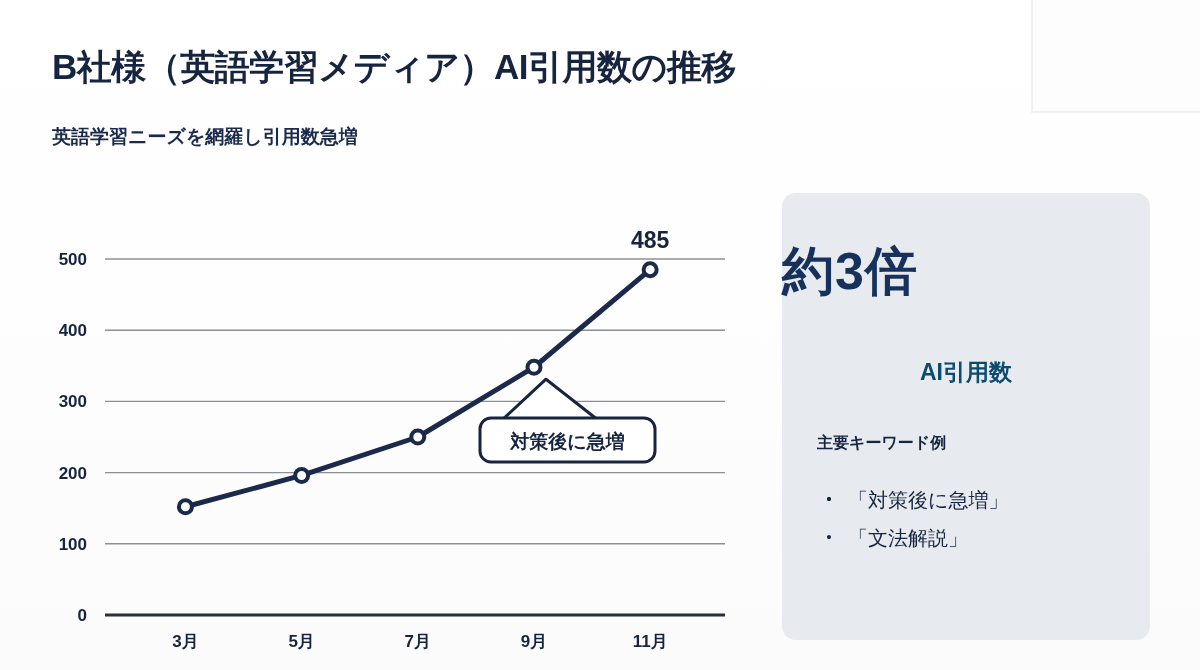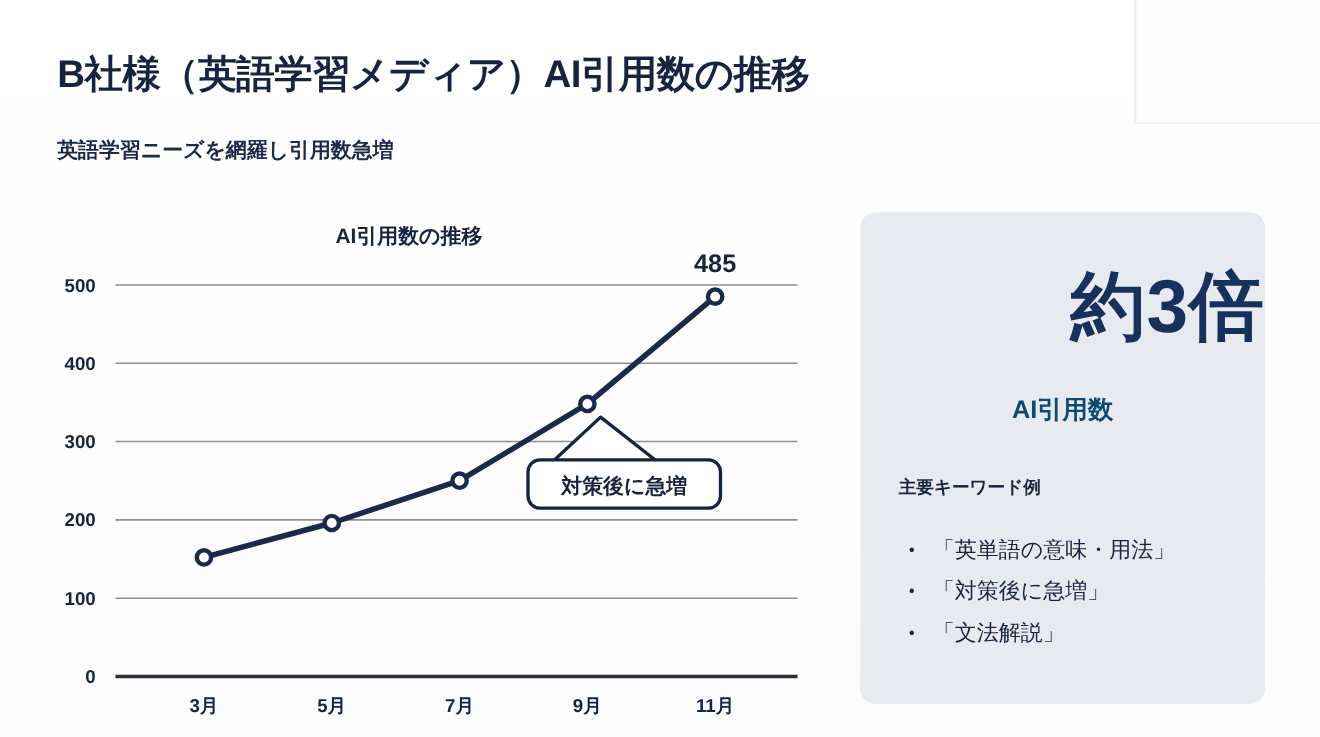--- a/index.html
+++ b/index.html
@@ -110,22 +110,22 @@
     height: 447px;
     background: #e7eaef;
     border-radius: 14px;
     box-sizing: border-box;
   }
   .kpi-value {
     position: absolute;
     left: 0;
     right: 0;
     top: 52px;
-    text-align: right;
-    font-size: 68px;
+    text-align: left;
+    font-size: 52px;
     font-weight: 700;
     line-height: 1;
     color: #16315c;
     letter-spacing: 1px;
   }
   .kpi-label {
     position: absolute;
     left: 0;
     right: 0;
     top: 164px;
@@ -170,21 +170,20 @@
 
 <div class="slide">
 
   <div class="corner-frame"></div>
 
   <div class="title">B社様（英語学習メディア）AI引用数の推移</div>
 
   <div class="subtitle">英語学習ニーズを網羅し引用数急増</div>
 
   <div class="chart-area">
-    <div class="chart-title">AI引用数の推移</div>
 
     <svg class="chart-svg" width="770" height="470" viewBox="0 0 770 470">
       <g id="gridlines">
           <line x1="105" x2="725" y1="363.8" y2="363.8" stroke="#8c8f95" stroke-width="1.4"></line>
           <line x1="105" x2="725" y1="292.6" y2="292.6" stroke="#8c8f95" stroke-width="1.4"></line>
           <line x1="105" x2="725" y1="221.4" y2="221.4" stroke="#8c8f95" stroke-width="1.4"></line>
           <line x1="105" x2="725" y1="150.2" y2="150.2" stroke="#8c8f95" stroke-width="1.4"></line>
           <line x1="105" x2="725" y1="79" y2="79" stroke="#8c8f95" stroke-width="1.4"></line>
         </g>
       <g id="ylabels">
@@ -221,19 +220,19 @@
         <text id="callout-label" class="callout-text" x="567.5" y="268">対策後に急増</text>
       </g>
     </svg>
   </div>
 
   <div class="side-panel">
     <div class="kpi-value">約3倍</div>
     <div class="kpi-label">AI引用数</div>
     <div class="kw-title">主要キーワード例</div>
     <ul class="kw-list" id="kw-list">
-        <li><span class="bullet">•</span><span>「英単語の意味・用法」</span></li>
+        <li><span class="bullet">•</span></li>
         <li><span class="bullet">•</span><span>「対策後に急増」</span></li>
         <li><span class="bullet">•</span><span>「文法解説」</span></li>
       </ul>
   </div>
 
 </div>
 
 </body></html>

